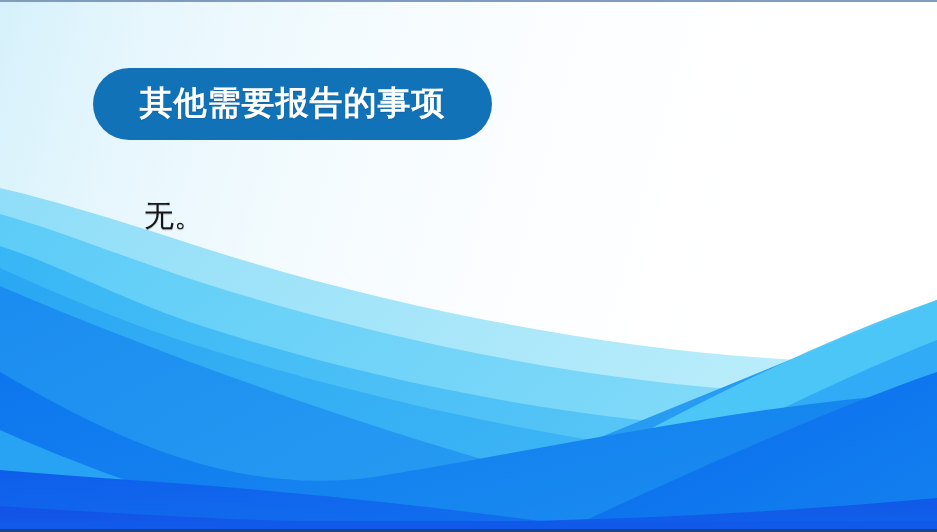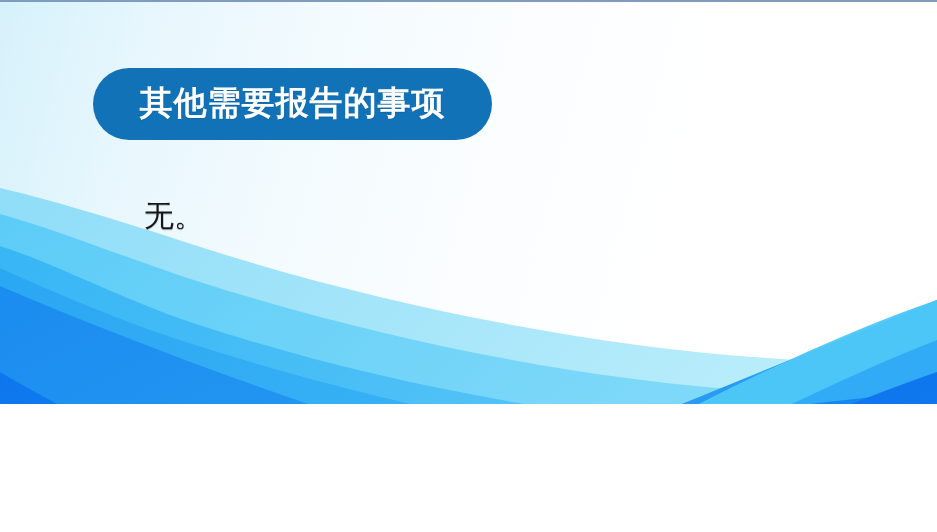--- a/index.html
+++ b/index.html
@@ -8,21 +8,21 @@
     padding: 0;
     background: #ffffff;
   }
   body {
     font-family: "DejaVu Sans", "Liberation Sans", sans-serif;
   }
 
   #slide {
     position: relative;
     width: 937px;
-    height: 404px;
+    height: 532px;
     overflow: hidden;
     background: #ffffff;
     box-sizing: border-box;
   }
 
   
   #top-border {
     position: absolute;
     left: 0; top: 0;
     width: 937px;

